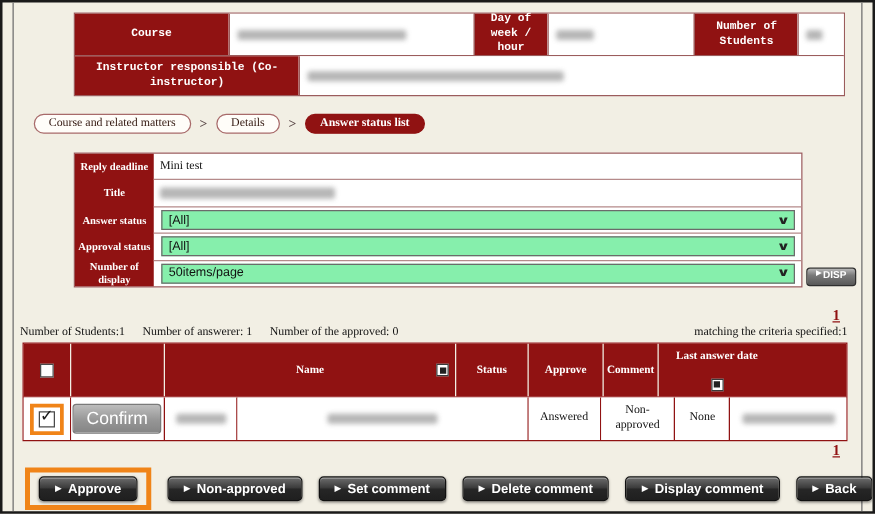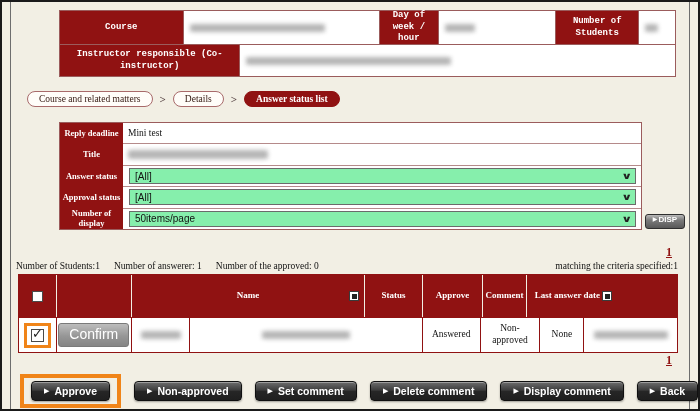--- a/index.html
+++ b/index.html
@@ -69,21 +69,21 @@
   .results { position:absolute; left:16px; top:272px; width:660px; border:1px solid #901212; background:#fff; }
   .rt-head { display:flex; height:42px; background:#901212; }
   .rt-hcell { border-right:1px solid #f2efe4; color:#fff; font-weight:bold; font-size:9px; line-height:1.3;
               display:flex; align-items:center; justify-content:center; text-align:center; position:relative; }
   .rt-hcell:last-child { border-right:none; }
   .rt-row { display:flex; height:35px; border-top:1px solid #901212; }
   .rt-cell { border-right:1px solid #901212; display:flex; align-items:center; justify-content:center;
              text-align:center; font-size:9.5px; line-height:1.25; background:#fff; }
   .rt-cell:last-child { border-right:none; }
   .c1 { width:38px; } .c2 { width:75px; } .c3 { width:59px; } .c4 { width:233px; }
-  .c5 { width:58px; } .c6 { width:60px; } .c7 { width:44px; } .c8 { width:93px; }
+  .c5 { width:58px; } .c6 { width:60px; } .c7 { width:44px; } .c8 { width:93px;flex-direction:column; }
 
   .cb { width:11px; height:11px; background:#fff; border:1px solid #4a4a4a; position:relative; }
   .cb-big { width:13px; height:13px; }
   .cb .check { position:absolute; left:0px; top:-4px; font-family:"DejaVu Sans",sans-serif;
                font-size:13px; font-weight:bold; color:#1c1c1c; }
   .sortbox { display:inline-flex; align-items:center; justify-content:center; width:10px; height:10px;
              background:#fff; border:1px solid #3a3a3a; color:#111; font-size:7px; line-height:1; }
   .sortsq { width:5px; height:5px; background:#222; }
   .sort-right { position:absolute; right:5px; top:16px; }
   .idlabel { width:42px; }

